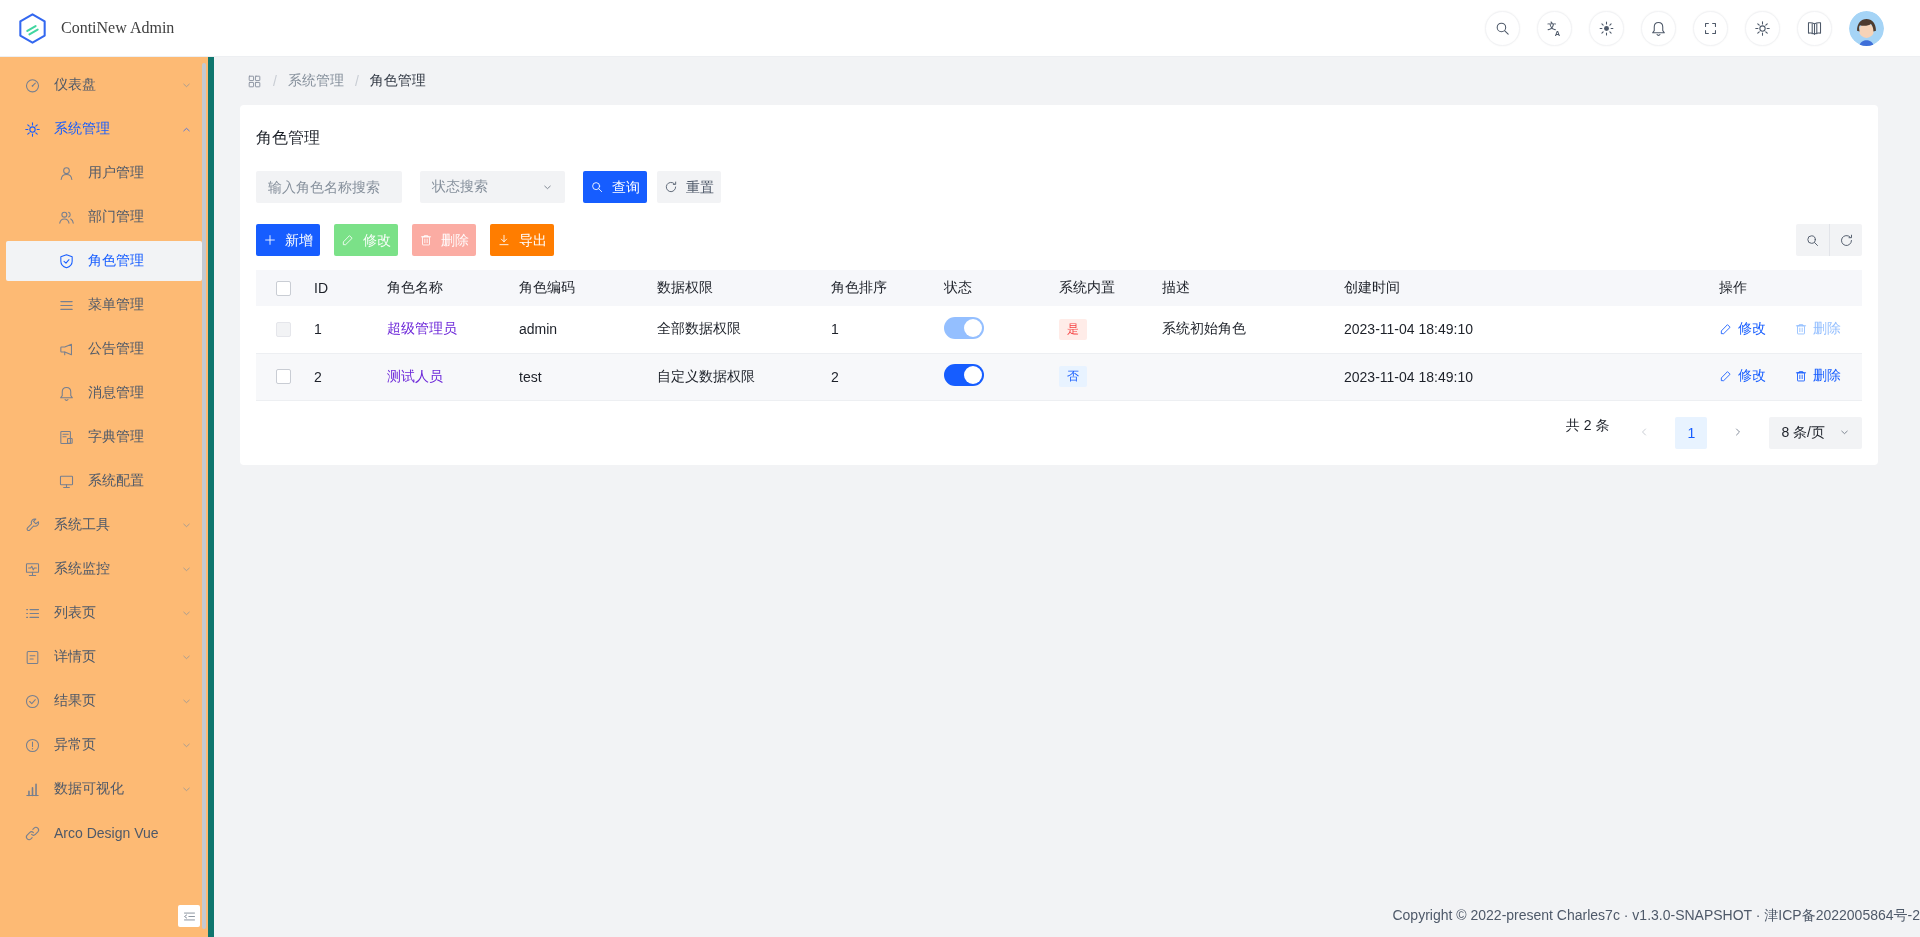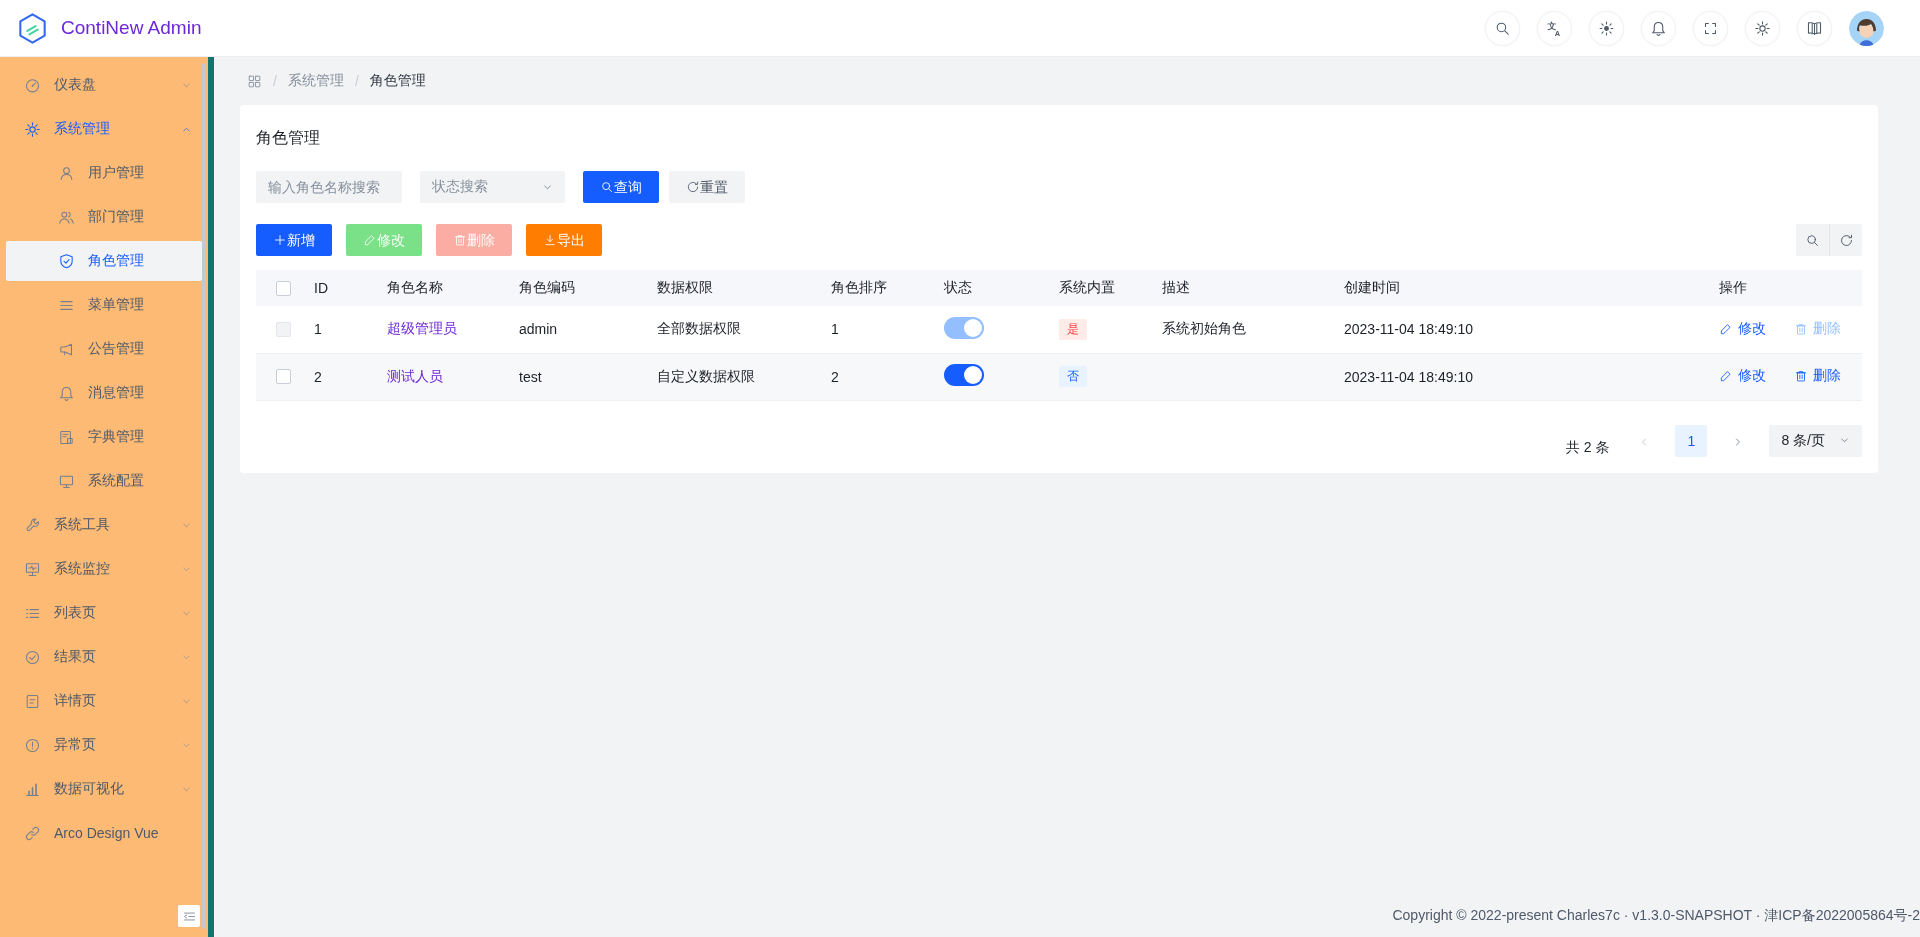--- a/index.html
+++ b/index.html
@@ -11,21 +11,21 @@
   }
   .app { width:1920px; height:937px; display:flex; flex-direction:column; }
 
   
   .topbar {
     flex:0 0 57px; height:57px; background:#fff; border-bottom:1px solid #EDEFF2;
     display:flex; align-items:center; justify-content:space-between;
     padding:0 36px 0 16px;
   }
   .brand { display:flex; align-items:center; gap:12px; }
-  .brand-title { font-size:19px; font-weight:500; color:#6d28d9; }
+  .brand-title { font-size:16px; font-weight:500; color:#404040;font-family:Liberation Serif, serif; }
   .topbar-actions { display:flex; align-items:center; gap:17px; }
   .hbtn {
     width:35px; height:35px; border-radius:50%; background:#fff;
     border:1px solid #F2F3F5; box-shadow:0 0 2px rgba(0,0,0,.06);
     display:flex; align-items:center; justify-content:center; color:#4E5969; cursor:pointer;
   }
   .hbtn svg { width:17px; height:17px; }
   .avatar { width:35px; height:35px; border-radius:50%; overflow:hidden; cursor:pointer; }
 
   
@@ -78,21 +78,21 @@
   .f-input::placeholder { color:#86909C; }
   .f-select {
     width:145px; height:32px; background:#F2F3F5; border-radius:2px;
     display:flex; align-items:center; justify-content:space-between;
     padding:0 12px; color:#86909C; cursor:pointer; margin-right:18px;
   }
   .f-select svg { width:11px; height:11px; color:#4E5969; }
 
   .btn {
     height:32px; border:none; border-radius:2px; font-size:14px; font-family:inherit;
-    display:inline-flex; align-items:center; gap:0; padding:0 17px; cursor:pointer; line-height:1;
+    display:inline-flex; align-items:center; gap:8px; padding:0 7px; cursor:pointer; line-height:1;
   }
   .btn svg { width:14px; height:14px; }
   .btn-primary { background:#165DFF; color:#fff; }
   .btn-secondary { background:#F2F3F5; color:#4E5969; margin-left:10px; }
   .btn-success-dis { background:#7BE188; color:rgba(255,255,255,.95); }
   .btn-danger-dis { background:#FBACA3; color:rgba(255,255,255,.95); }
   .btn-warning { background:#FF7D00; color:#fff; }
 
   .action-row { display:flex; align-items:center; margin-top:21px; }
   .action-row .btn { margin-right:14px; }
@@ -121,21 +121,21 @@
   .badge { display:inline-block; padding:2px 8px; font-size:12px; line-height:17px; border-radius:2px; }
   .badge-yes { background:#FFECE8; color:#F53F3F; }
   .badge-no { background:#E8F3FF; color:#165DFF; }
 
   .op { display:inline-flex; align-items:center; gap:5px; color:#165DFF; cursor:pointer; }
   .op svg { width:14px; height:14px; }
   .op.first { margin-right:24px; }
   .op.disabled { color:#94BFFF; cursor:not-allowed; }
 
   
-  .pagination { display:flex; align-items:flex-end; justify-content:flex-end; gap:16px; margin-top:24px; }
+  .pagination { display:flex; align-items:flex-start; justify-content:flex-end; gap:16px; margin-top:16px; }
   .pg-total { color:#1D2129; margin-right:4px; }
   .pg-arrow { width:30px; height:30px; display:flex; align-items:center; justify-content:center; cursor:pointer; }
   .pg-arrow svg { width:12px; height:12px; }
   .pg-prev { color:#C9CDD4; }
   .pg-next { color:#868E9C; }
   .pg-page { width:32px; height:32px; border-radius:2px; background:#E8F3FF; color:#165DFF; display:flex; align-items:center; justify-content:center; cursor:pointer; }
   .pg-size { height:32px; background:#F2F3F5; border-radius:2px; display:flex; align-items:center; gap:14px; padding:0 12px; color:#1D2129; cursor:pointer; }
   .pg-size svg { width:11px; height:11px; color:#4E5969; }
 
   
@@ -337,35 +337,35 @@
           </svg>
         <span class="lbl">列表页</span>
         <svg class="chev ic-s" viewBox="0 0 48 48">
             <path d="M12 18l12 11 12-11"></path>
           </svg>
       </div>
 
 
       <div class="mi">
         <svg class="ic ic-s" viewBox="0 0 48 48">
+            <rect x="9" y="7" width="30" height="34" rx="3"></rect>
+            <path d="M17 19h14M17 28h9"></path>
+          </svg>
+        <span class="lbl">详情页</span>
+        <svg class="chev ic-s" viewBox="0 0 48 48">
+            <path d="M12 18l12 11 12-11"></path>
+          </svg>
+      </div>
+
+      <div class="mi">
+        <svg class="ic ic-s" viewBox="0 0 48 48">
             <circle cx="24" cy="24" r="17"></circle>
             <path d="M16 24l6 6 10-11"></path>
           </svg>
         <span class="lbl">结果页</span>
-        <svg class="chev ic-s" viewBox="0 0 48 48">
-            <path d="M12 18l12 11 12-11"></path>
-          </svg>
-      </div>
-
-      <div class="mi">
-        <svg class="ic ic-s" viewBox="0 0 48 48">
-            <rect x="9" y="7" width="30" height="34" rx="3"></rect>
-            <path d="M17 19h14M17 28h9"></path>
-          </svg>
-        <span class="lbl">详情页</span>
         <svg class="chev ic-s" viewBox="0 0 48 48">
             <path d="M12 18l12 11 12-11"></path>
           </svg>
       </div>
 
       <div class="mi">
         <svg class="ic ic-s" viewBox="0 0 48 48">
             <circle cx="24" cy="24" r="17"></circle>
             <path d="M24 14v13"></path>
             <circle class="fill" cx="24" cy="33" r="2"></circle>

